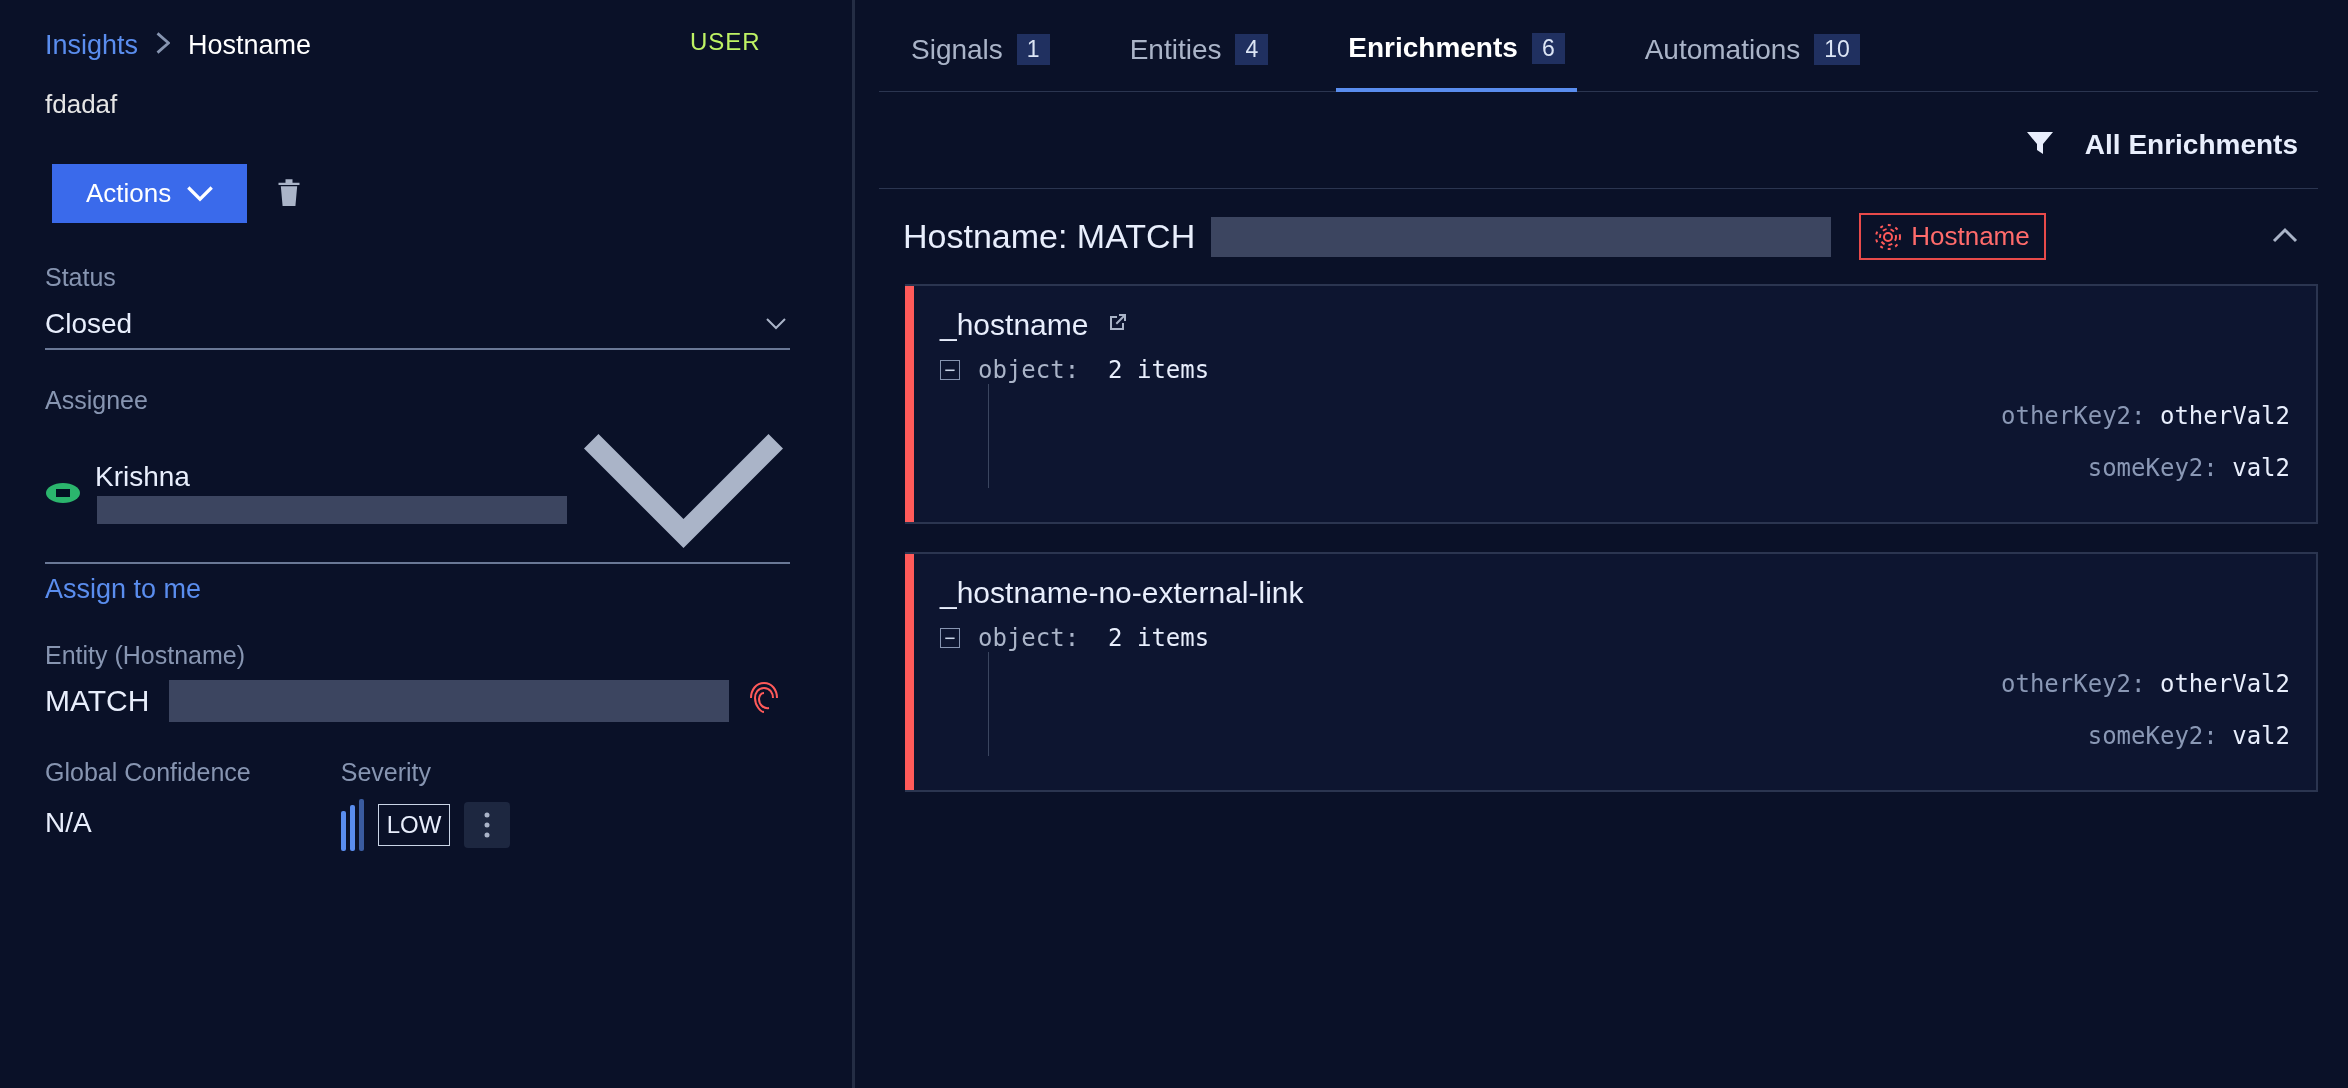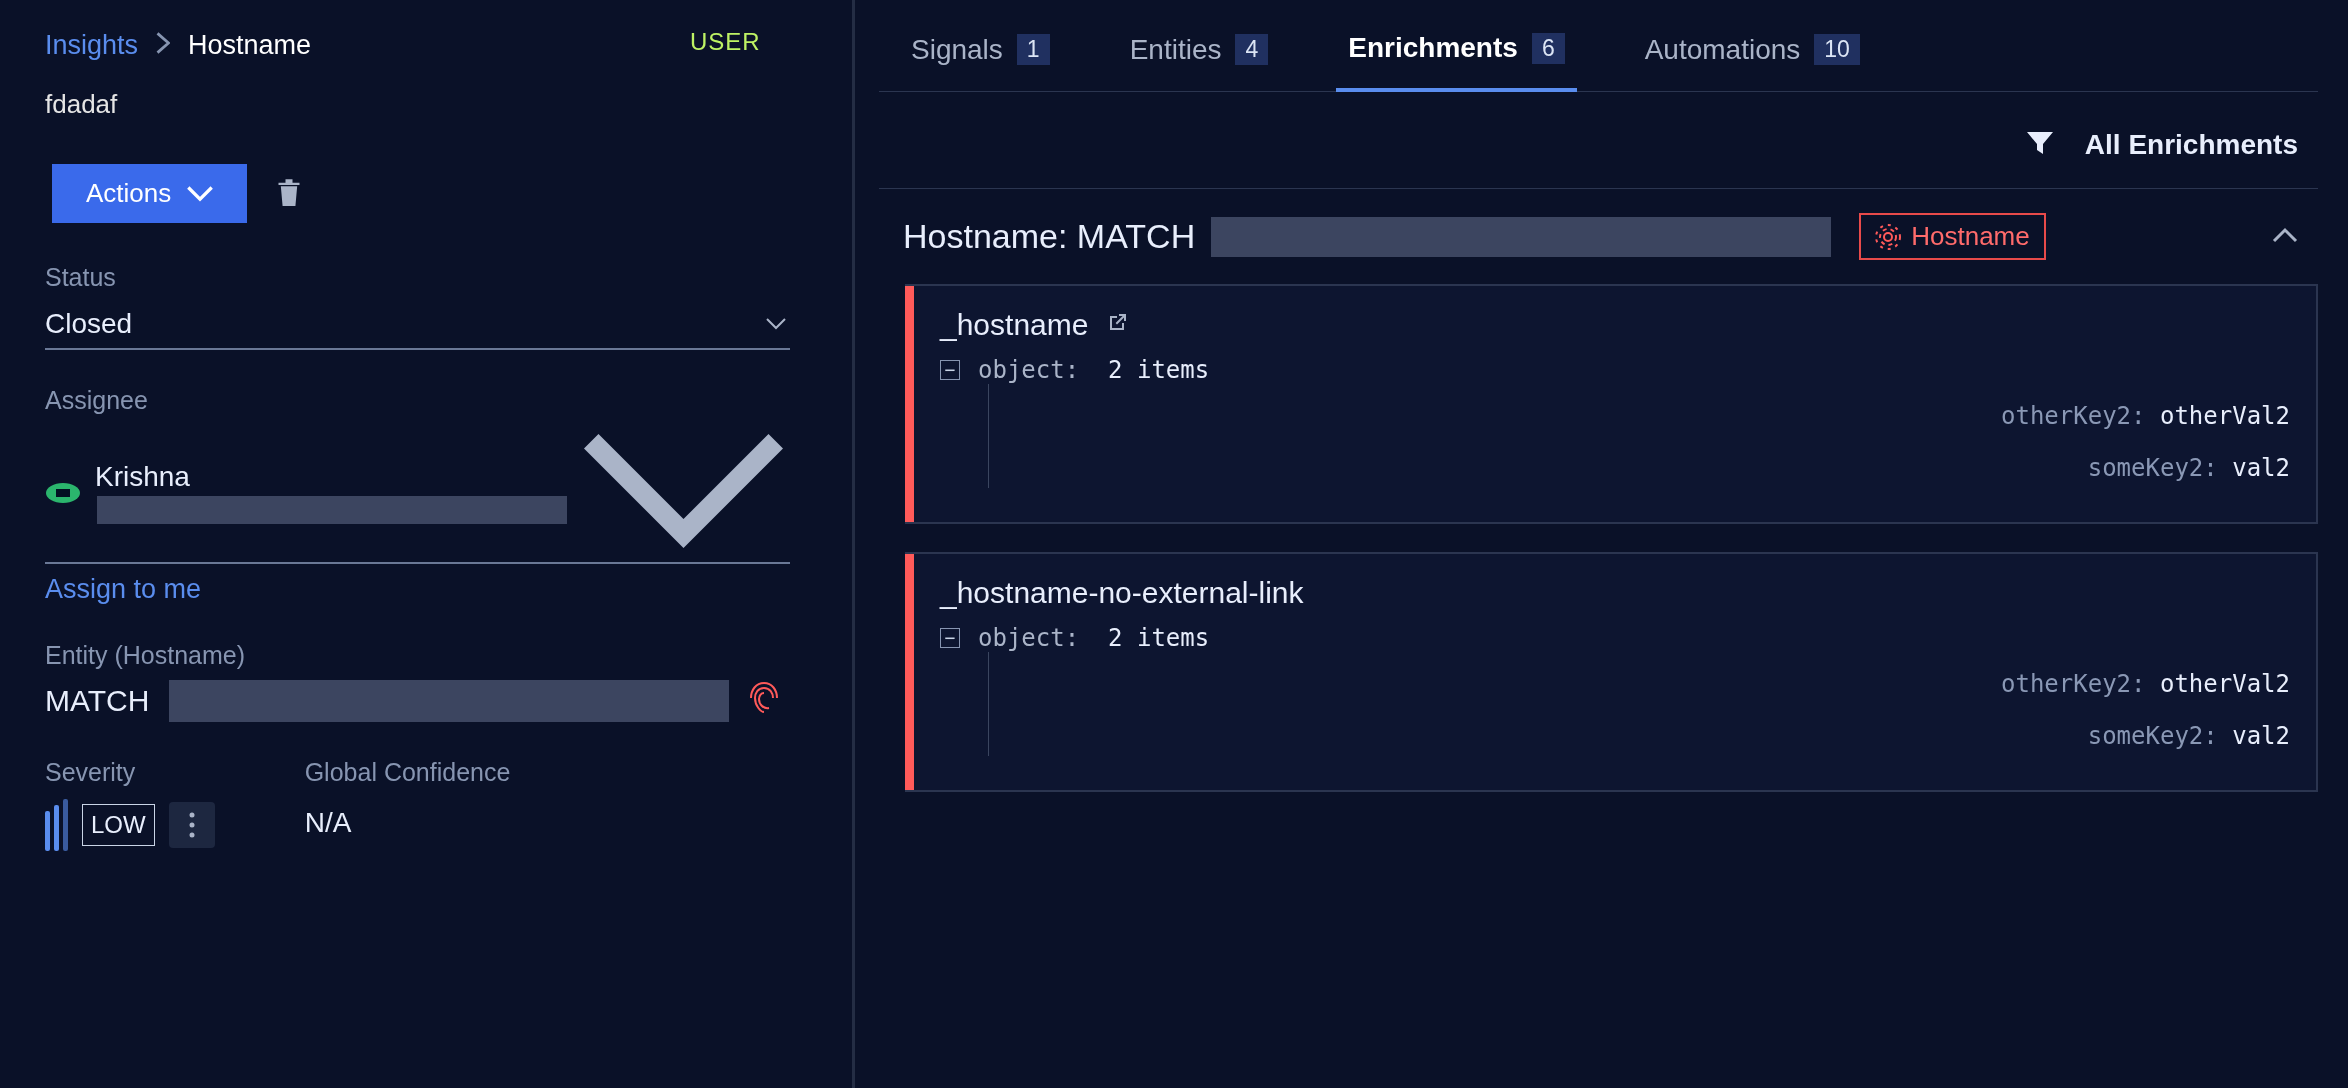--- a/index.html
+++ b/index.html
@@ -203,41 +203,41 @@
       <span class="fingerprint">
         <svg viewBox="0 0 30 34">
             <path d="M15 2 C7 2 2 9 2 17 M15 7 C9 7 6 12 6 17 C6 25 12 31 15 31 M15 12 C12 12 10 15 10 18 C10 24 15 28 20 27 M15 2 C23 2 28 9 28 17 M15 7 C21 7 24 12 24 17" stroke="#ff5a5a" stroke-width="2" fill="none"></path>
           </svg>
       </span>
     </div>
   </div>
 
   <div class="bottom-split">
     <div>
+      <div class="field-label">Global Confidence</div>
+      <div class="conf-val">N/A</div>
+    </div>
+    <div>
       <div class="field-label">Severity</div>
       <div class="severity-row">
         <span class="sev-bars">
             <span></span>
             <span></span>
             <span></span>
           </span>
         <span class="sev-tag">LOW</span>
         <button class="kebab">
           <svg viewBox="0 0 6 26">
               <circle cx="3" cy="3" r="2.5" fill="#aab4c8"></circle>
               <circle cx="3" cy="13" r="2.5" fill="#aab4c8"></circle>
               <circle cx="3" cy="23" r="2.5" fill="#aab4c8"></circle>
             </svg>
         </button>
       </div>
     </div>
-    <div>
-      <div class="field-label">Global Confidence</div>
-      <div class="conf-val">N/A</div>
-    </div>
   </div>
 </div>
 
 <div class="right-panel">
   <div class="tabs">
     <div class="tab">
       <span class="tab-label">Signals</span>
       <span class="tab-badge">1</span>
     </div>
     <div class="tab">

